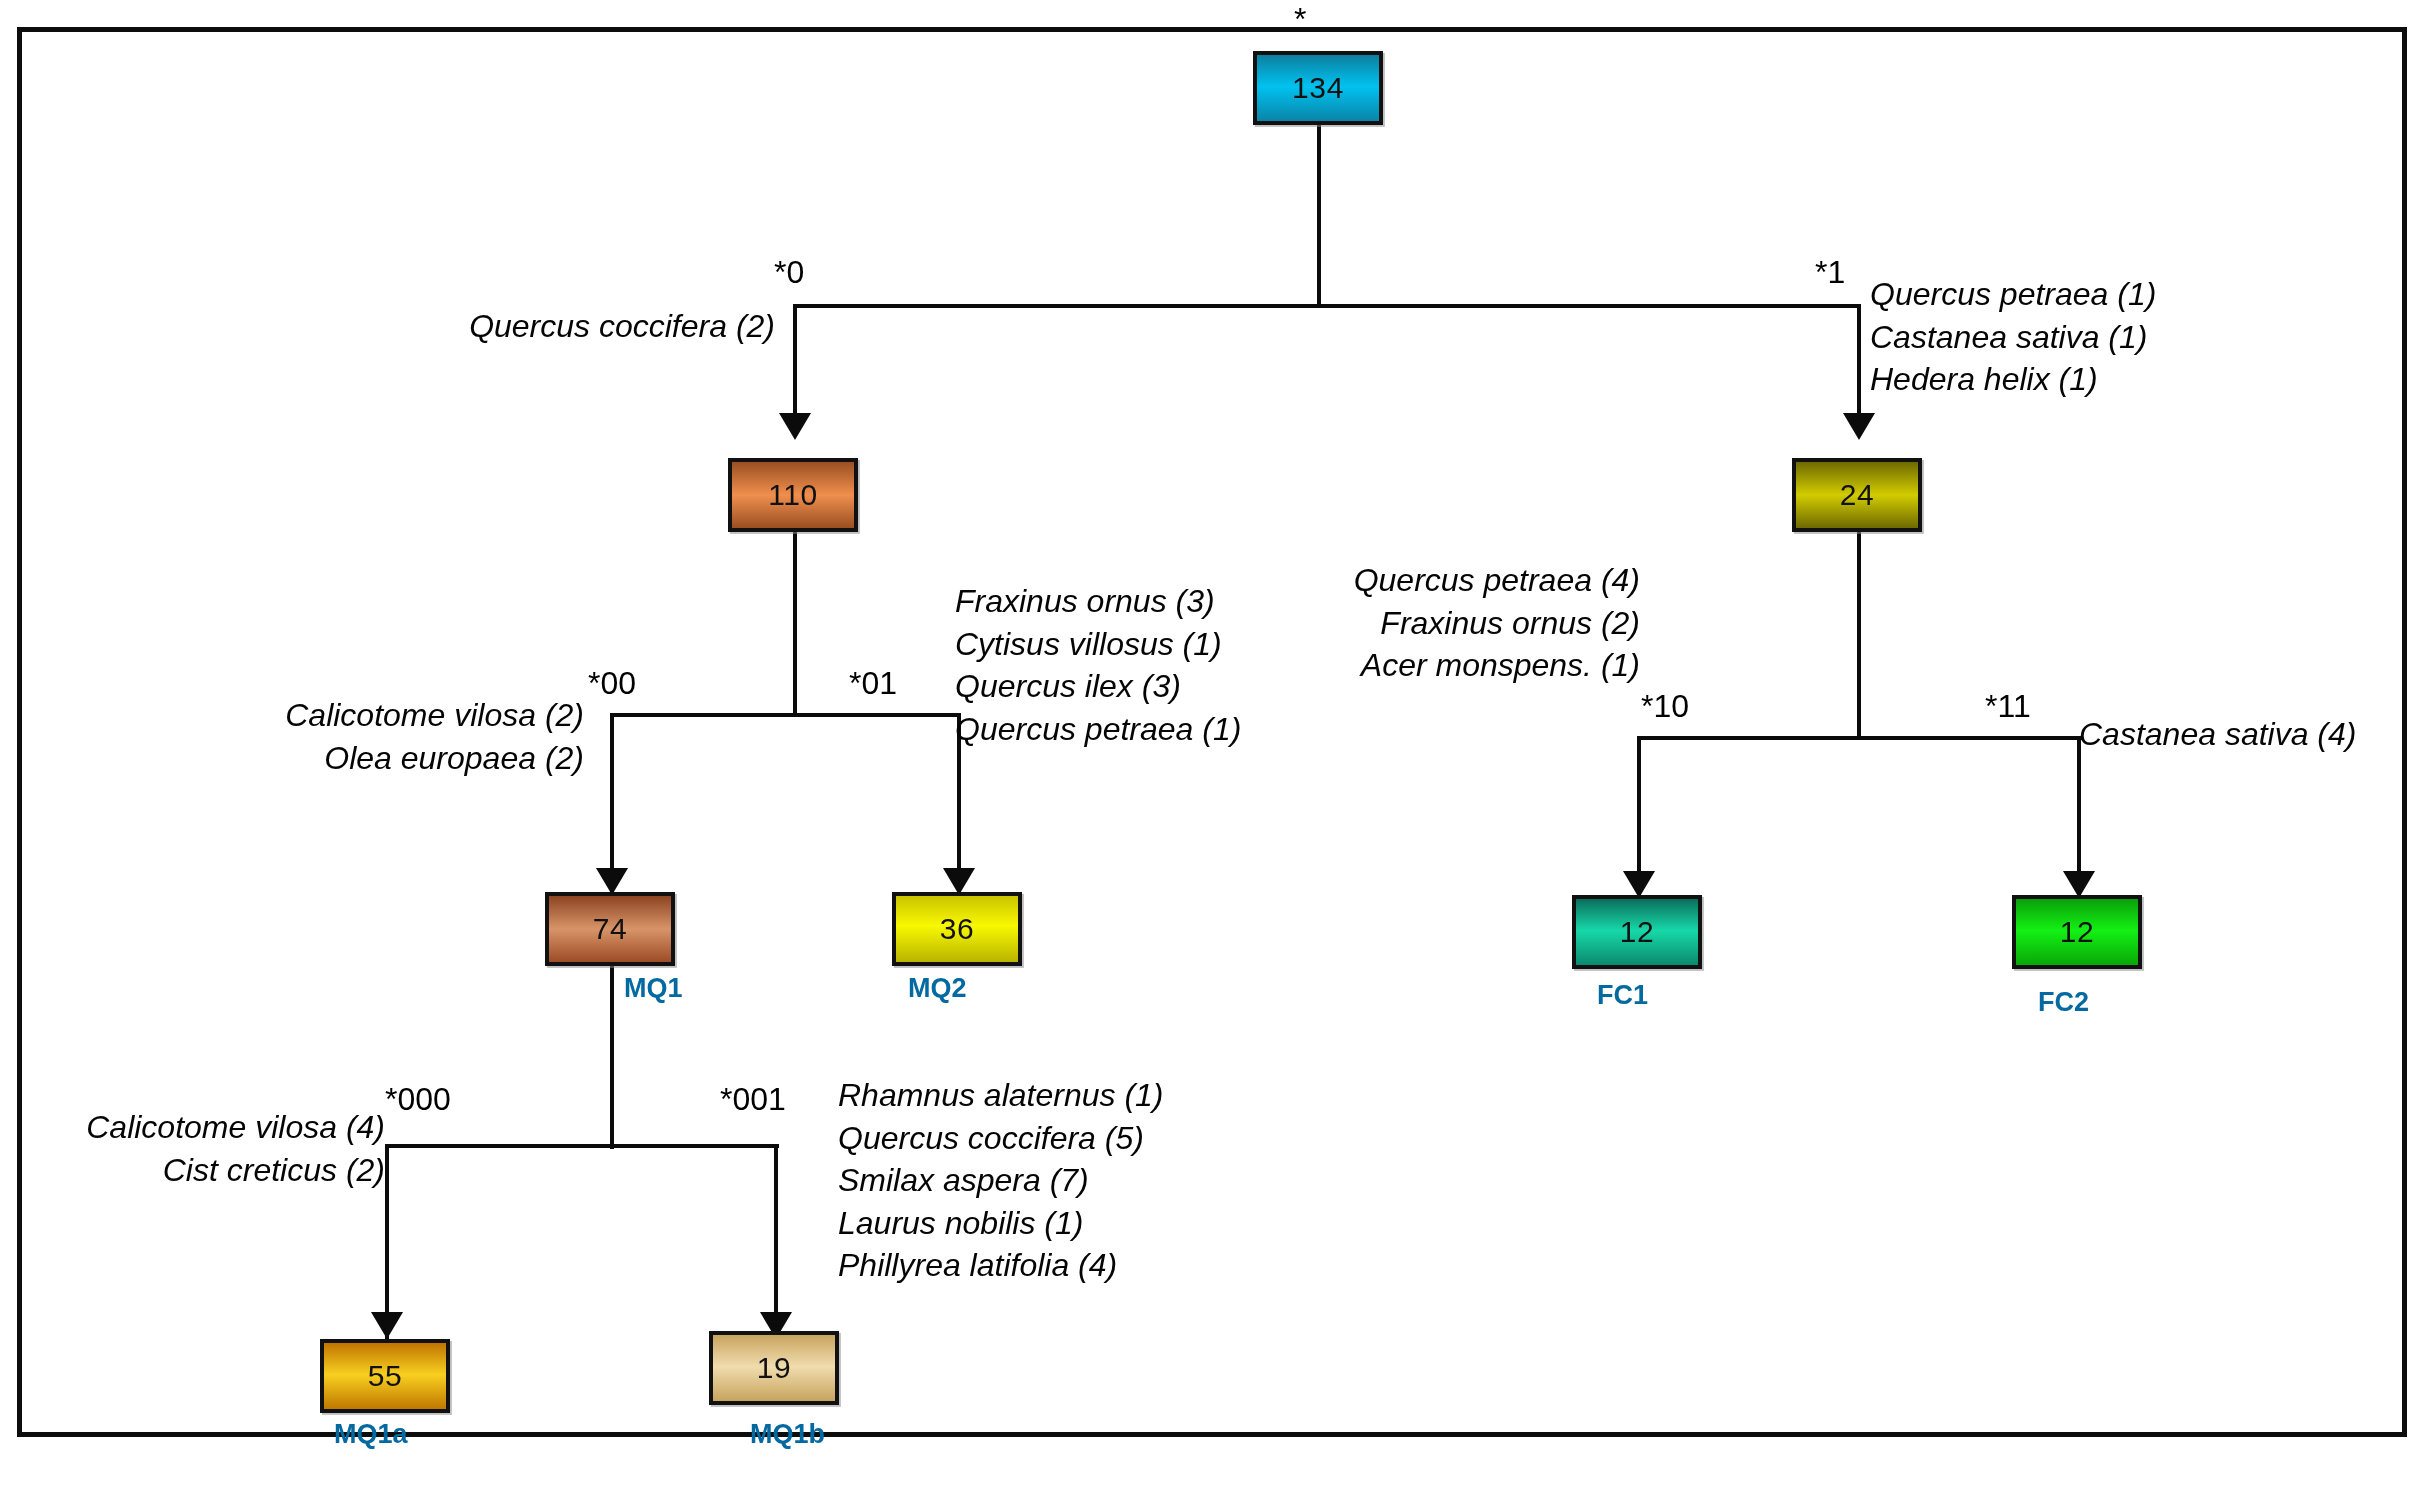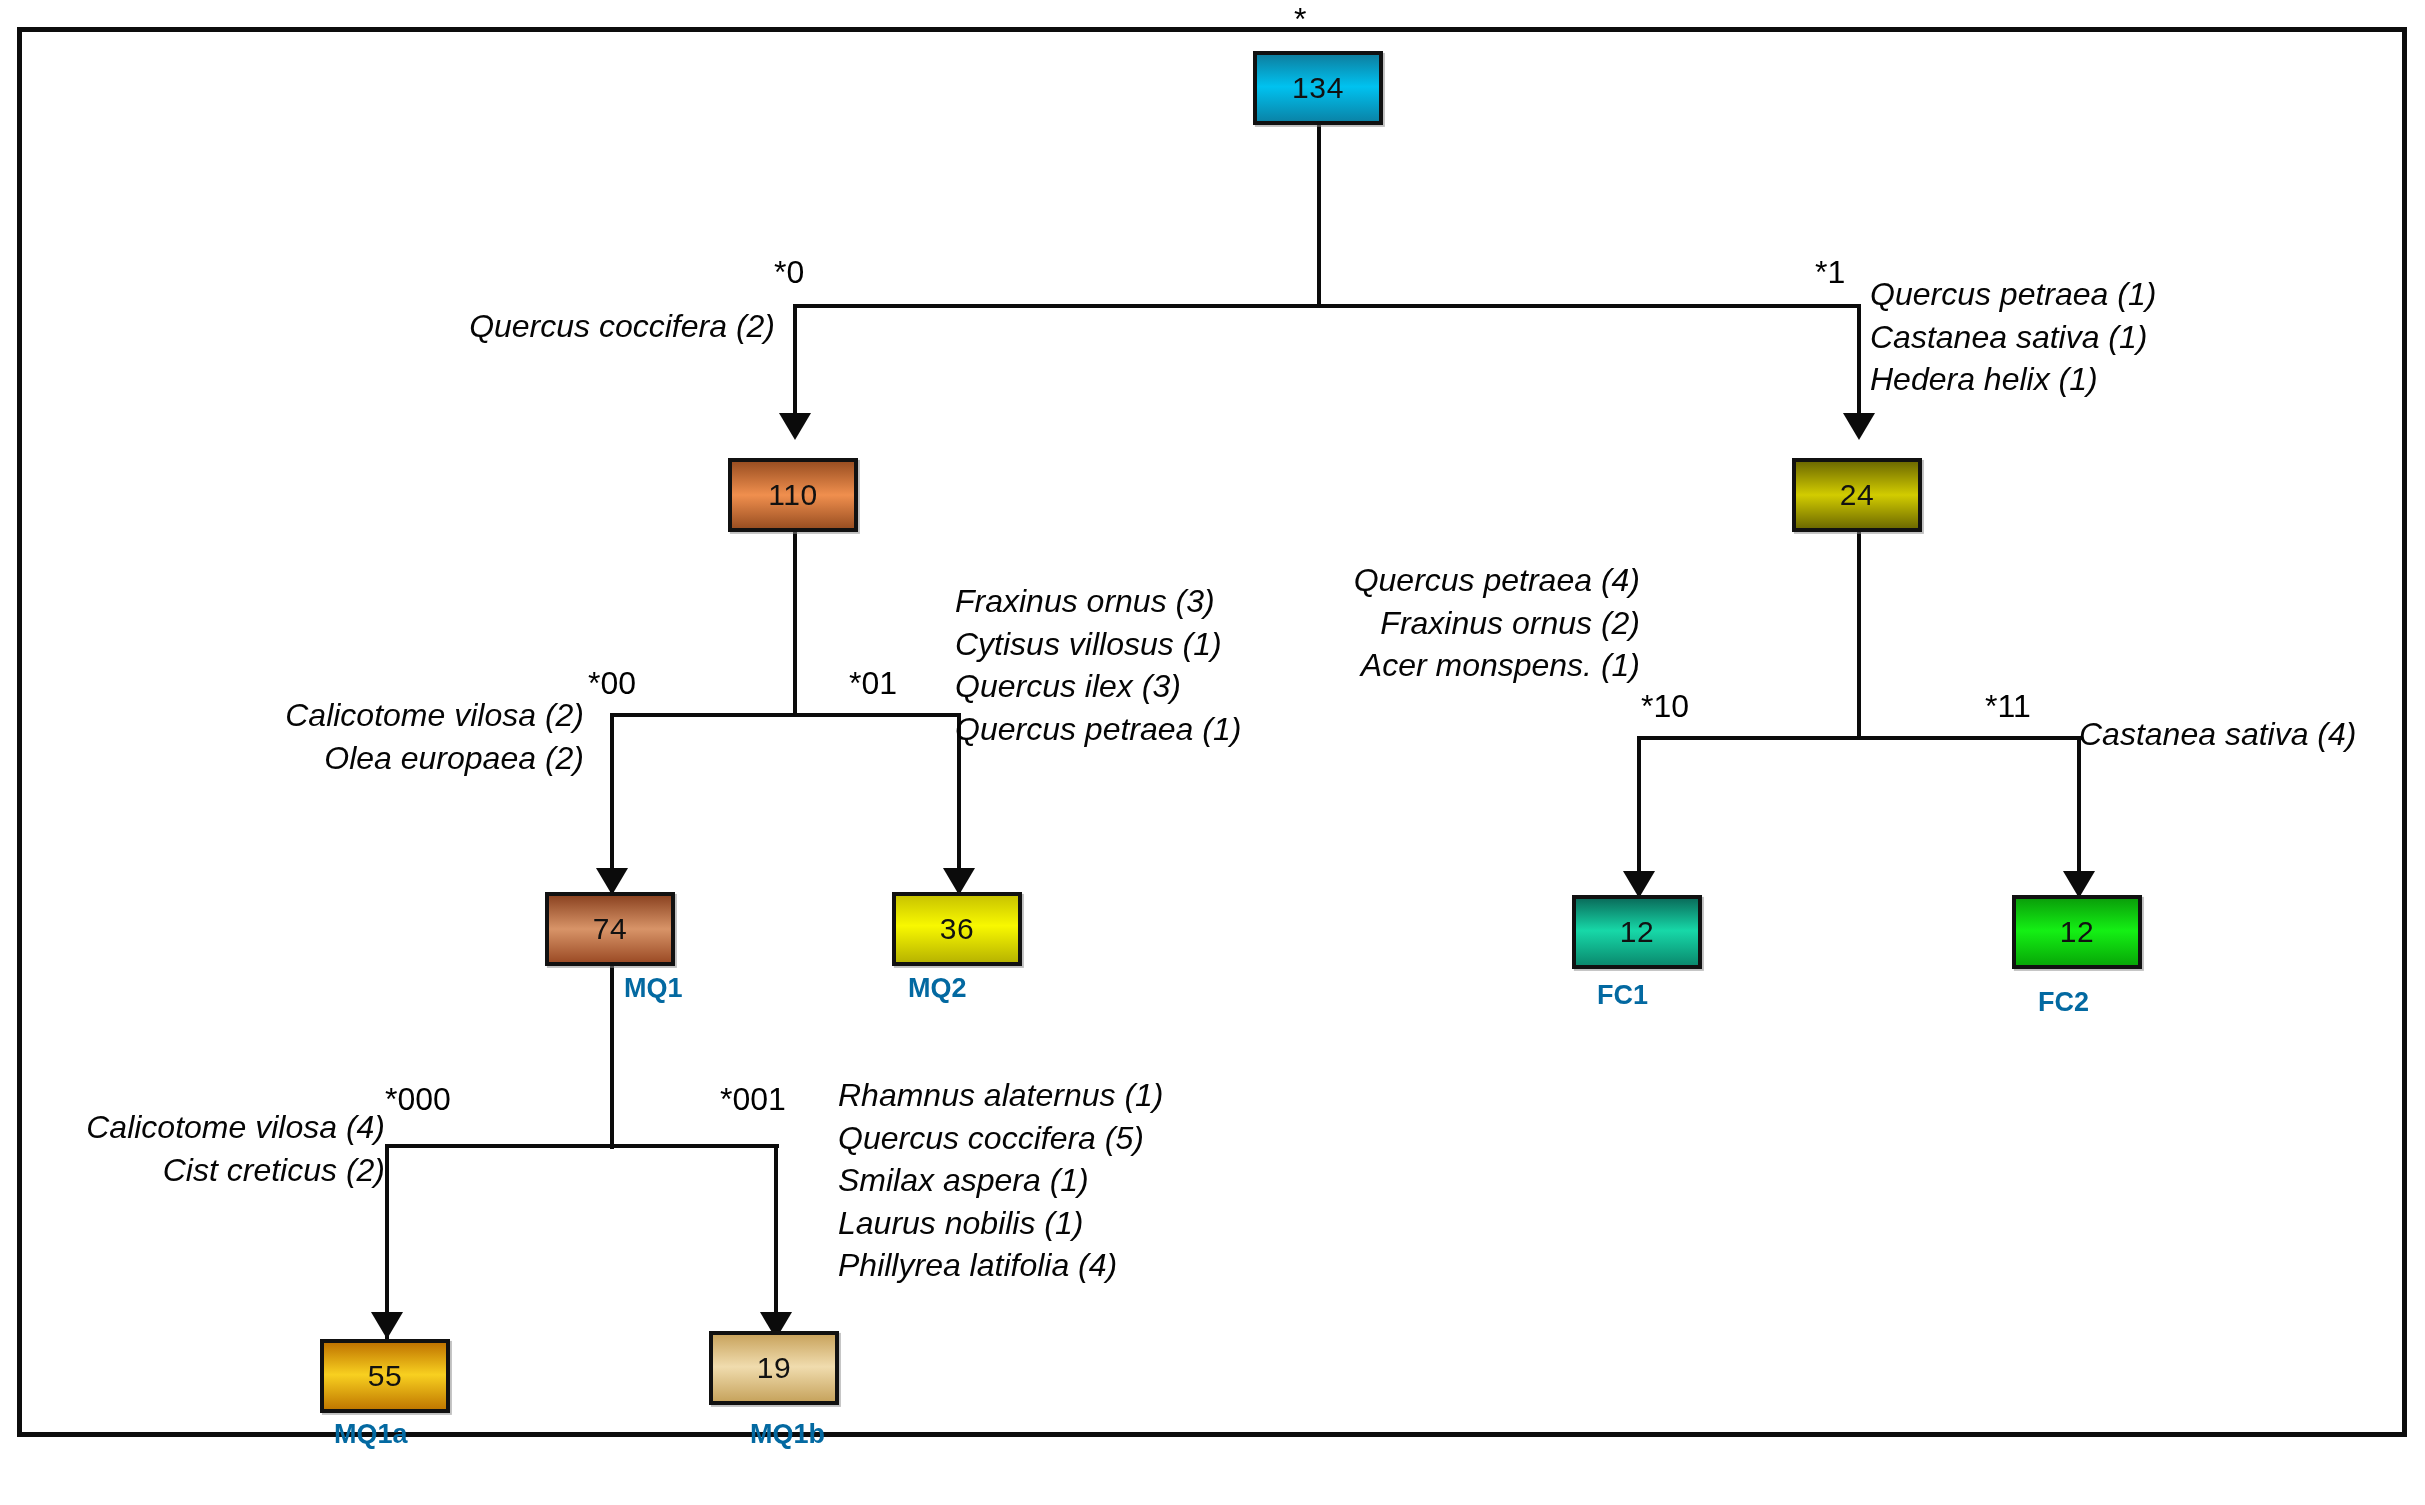--- a/index.html
+++ b/index.html
@@ -230,19 +230,19 @@
   </div>
 
   <div class="species-list right-aligned" style="left:-108px; top:1106px; width:493px;">
     <span class="sp">Calicotome vilosa (4)</span>
     <span class="sp">Cist creticus (2)</span>
   </div>
 
   <div class="species-list" style="left:826px; top:1074px;margin-left:12px;">
     <span class="sp">Rhamnus alaternus (1)</span>
     <span class="sp">Quercus coccifera (5)</span>
-    <span class="sp">Smilax aspera (1)</span>
+    <span class="sp">Smilax aspera (7)</span>
     <span class="sp">Laurus nobilis (1)</span>
     <span class="sp">Phillyrea latifolia (4)</span>
   </div>
 
 </div>
 
 
 </body></html>

